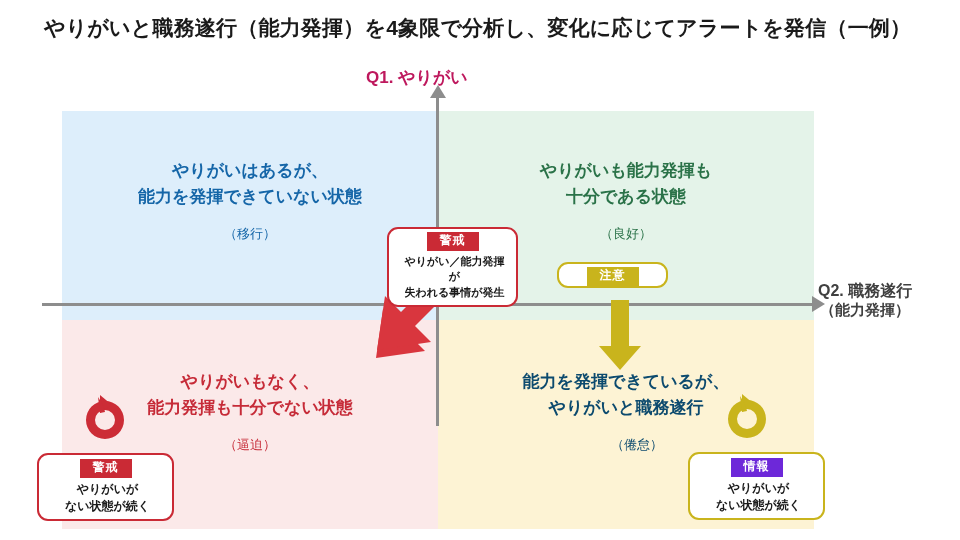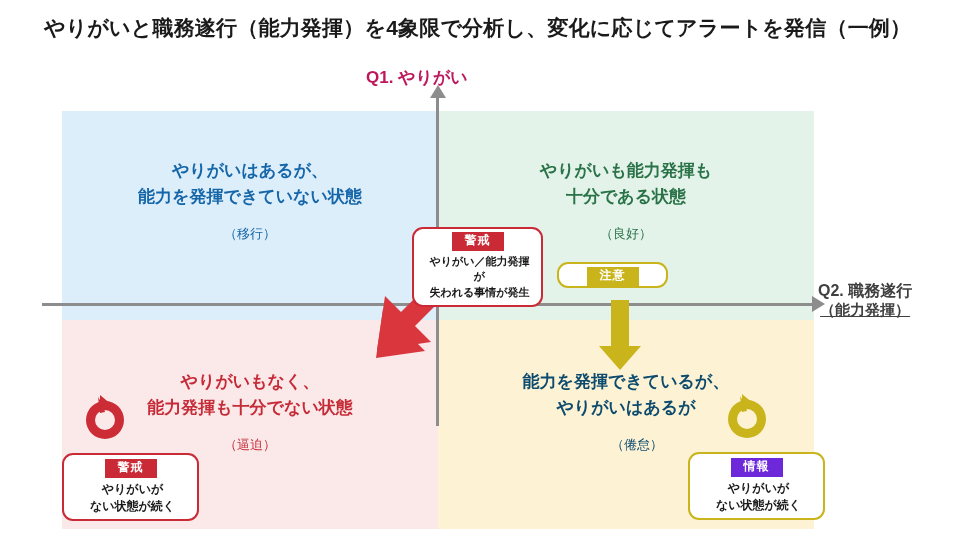--- a/index.html
+++ b/index.html
@@ -44,21 +44,20 @@
     font-size: 16px;
     font-weight: bold;
     color: #404040;
     line-height: 1.25;
     white-space: nowrap;
   }
   #x-axis-label .sub {
     display: block;
     text-align: center;
     font-size: 15px;
-    text-decoration: underline;
   }
 
   
   #plot {
     position: absolute;
     left: 62px;
     top: 111px;
     width: 752px;
     height: 418px;
   }
@@ -161,21 +160,21 @@
   }
 
   
   .callout {
     position: absolute;
     background: #ffffff;
     border-radius: 11px;
     box-sizing: border-box;
     text-align: center;
   }
-  .callout.red    { border: 2.5px solid #ca2a35; margin-left: 25px; }
+  .callout.red    { border: 2.5px solid #ca2a35; }
   .callout.gold   { border: 2.5px solid #c9b41c; }
   .callout.olive  { border: 2.5px solid #c9b41c; }
 
   .badge {
     display: inline-block;
     color: #ffffff;
     font-size: 12px;
     font-weight: bold;
     padding: 2px 13px 3px 13px;
     line-height: 1.15;
@@ -250,21 +249,21 @@
     <div class="quad-text">
       <span>やりがいも能力発揮も</span><br>
       <span>十分である状態</span>
     </div>
     <div class="quad-sub">（良好）</div>
   </div>
 
   <div class="quad br">
     <div class="quad-text">
       <span>能力を発揮できているが、</span><br>
-      <span>やりがいはあるが</span>
+      <span>やりがいと職務遂行</span>
     </div>
     <div class="quad-sub">（倦怠）</div>
   </div>
 
 </div>
 
 <div id="axis-x"></div>
 <div id="axis-x-head"></div>
 <div id="axis-y"></div>
 <div id="axis-y-head"></div>

